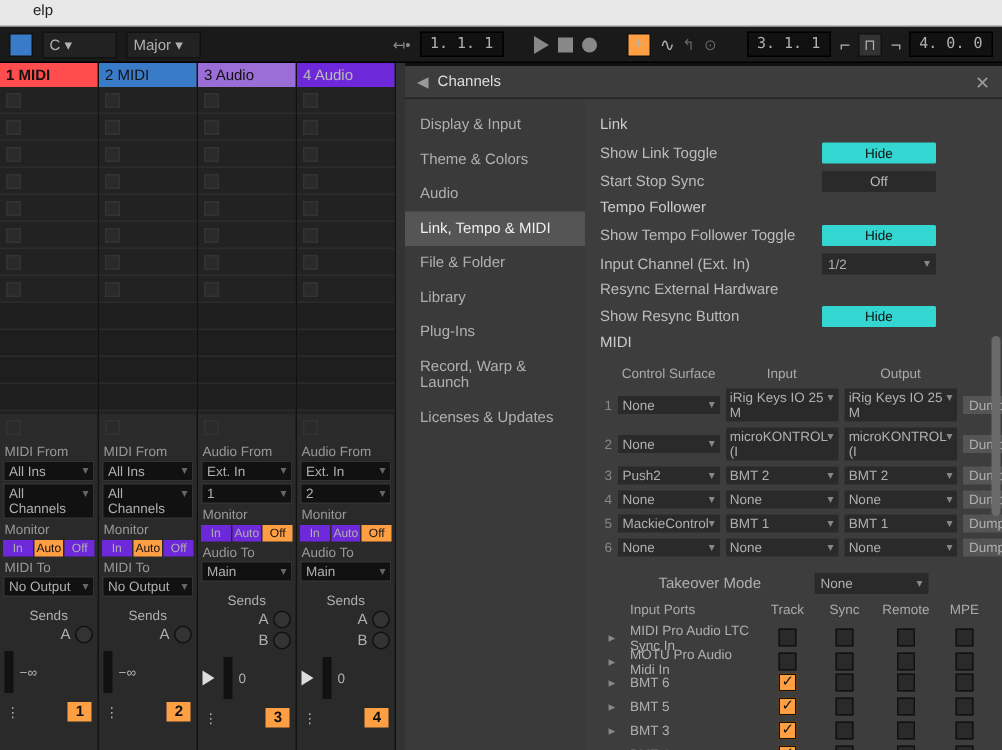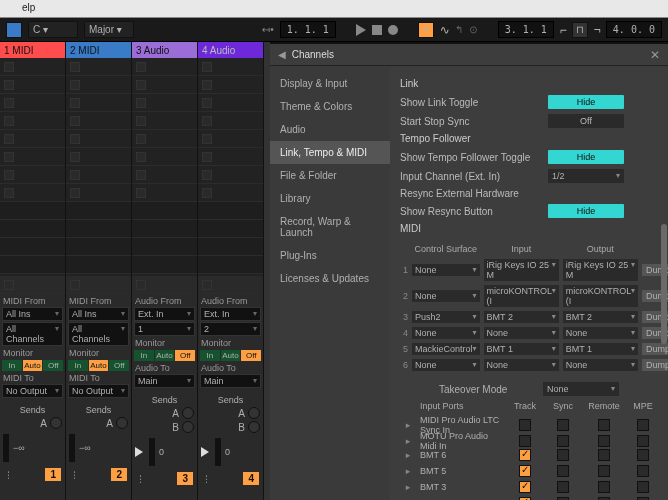--- a/index.html
+++ b/index.html
@@ -13,34 +13,34 @@
 .numbox { background:#111; border:1px solid #000; padding:2px 6px; font-family:monospace; font-size:10px; min-width:46px; text-align:left; }
 .tri { width:0; height:0; border-style:solid; }
 .play { border-width:6px 0 6px 10px; border-color:transparent transparent transparent #888; }
 .stopbox { width:10px; height:10px; background:#888; }
 .rec { width:10px; height:10px; border-radius:50%; background:#888; }
 .spacer { flex:0 0 8px; }
 .fg { flex:1; }
 .tracks { display:flex; position:absolute; top:42px; left:0; right:0; bottom:0; }
 .track { flex:0 0 66px; background:#2a2a2a; border-right:1px solid #111; display:flex; flex-direction:column; }
 .thead { height:16px; display:flex; align-items:center; padding:2px 4px; font-size:10px; color:#111; }
-.thead.red { background:#ff4d4d; }
+.thead.red { background:#ff4d4d;font-weight:bold; }
 .thead.blue { background:#3a7bc8; }
 .thead.purple { background:#9b6dd7; }
 .thead.gray { background:#6d28d9; color:#bbb; }
 .clips { height:218px; background:#222; }
 .clipslot { height:18px; border-bottom:1px solid #2c2c2c; display:flex; align-items:center; padding-left:2px; }
 .stopsq { width:10px; height:10px; border:1px solid #333; background:#2a2a2a; margin-left:2px; }
 .clipslot.empty { background:#1e1e1e; }
 .io { background:#2a2a2a; padding:1px 1px; font-size:9px; }
 .iolabel { padding:1px 2px; color:#999; font-size:9px; }
 .iosel { background:#111; padding:1px 3px; margin:0 1px 1px 1px; font-size:9px; display:flex; justify-content:space-between; border:1px solid #333; }
 .iosel::after { content:"▾"; font-size:8px; color:#666; }
 .mon { display:flex; gap:1px; padding:1px; }
-.mon span { flex:1; text-align:center; padding:1px; background:#14532d; font-size:8px; }
+.mon span { flex:1; text-align:center; padding:1px; background:#6d28d9; font-size:8px; }
 .mon span.on { background:#ff9f43; color:#111; }
 .sends { text-align:center; padding:1px 3px; font-size:9px; margin-top:4px; }
 .sendrow { display:flex; align-items:center; gap:3px; padding:1px 3px; }
 .sendknob { width:12px; height:12px; border-radius:50%; background:#333; border:1px solid #111; }
 .mixer { display:flex; align-items:center; gap:4px; padding:4px 3px; }
 .fader { width:6px; height:28px; background:#111; }
 .vol { font-size:9px; }
 .bottom { display:flex; align-items:center; justify-content:space-between; padding:2px 4px; font-size:9px; }
 .numbadge { background:#ff9f43; color:#111; padding:1px 5px; font-weight:bold; font-size:10px; }
 .playwhite { width:0;height:0;border-width:5px 0 5px 8px;border-style:solid;border-color:transparent transparent transparent #ddd;display:inline-block;margin-right:2px; }
@@ -410,22 +410,22 @@
     <span class="x">✕</span>
   </div>
   <div class="sbody">
     <div class="snav" id="snav">
         <div>Display &amp; Input</div>
         <div>Theme &amp; Colors</div>
         <div>Audio</div>
         <div class="sel">Link, Tempo &amp; MIDI</div>
         <div>File &amp; Folder</div>
         <div>Library</div>
+        <div>Plug-Ins</div>
         <div>Record, Warp &amp; Launch</div>
-        <div>Plug-Ins</div>
         <div>Licenses &amp; Updates</div>
       </div>
     <div class="spanel">
       <div class="stitle">Link</div>
       <div class="srow">
           <span class="lbl">Show Link Toggle</span>
           <span class="pill cyan">Hide</span>
         </div>
       <div class="srow">
           <span class="lbl">Start Stop Sync</span>

